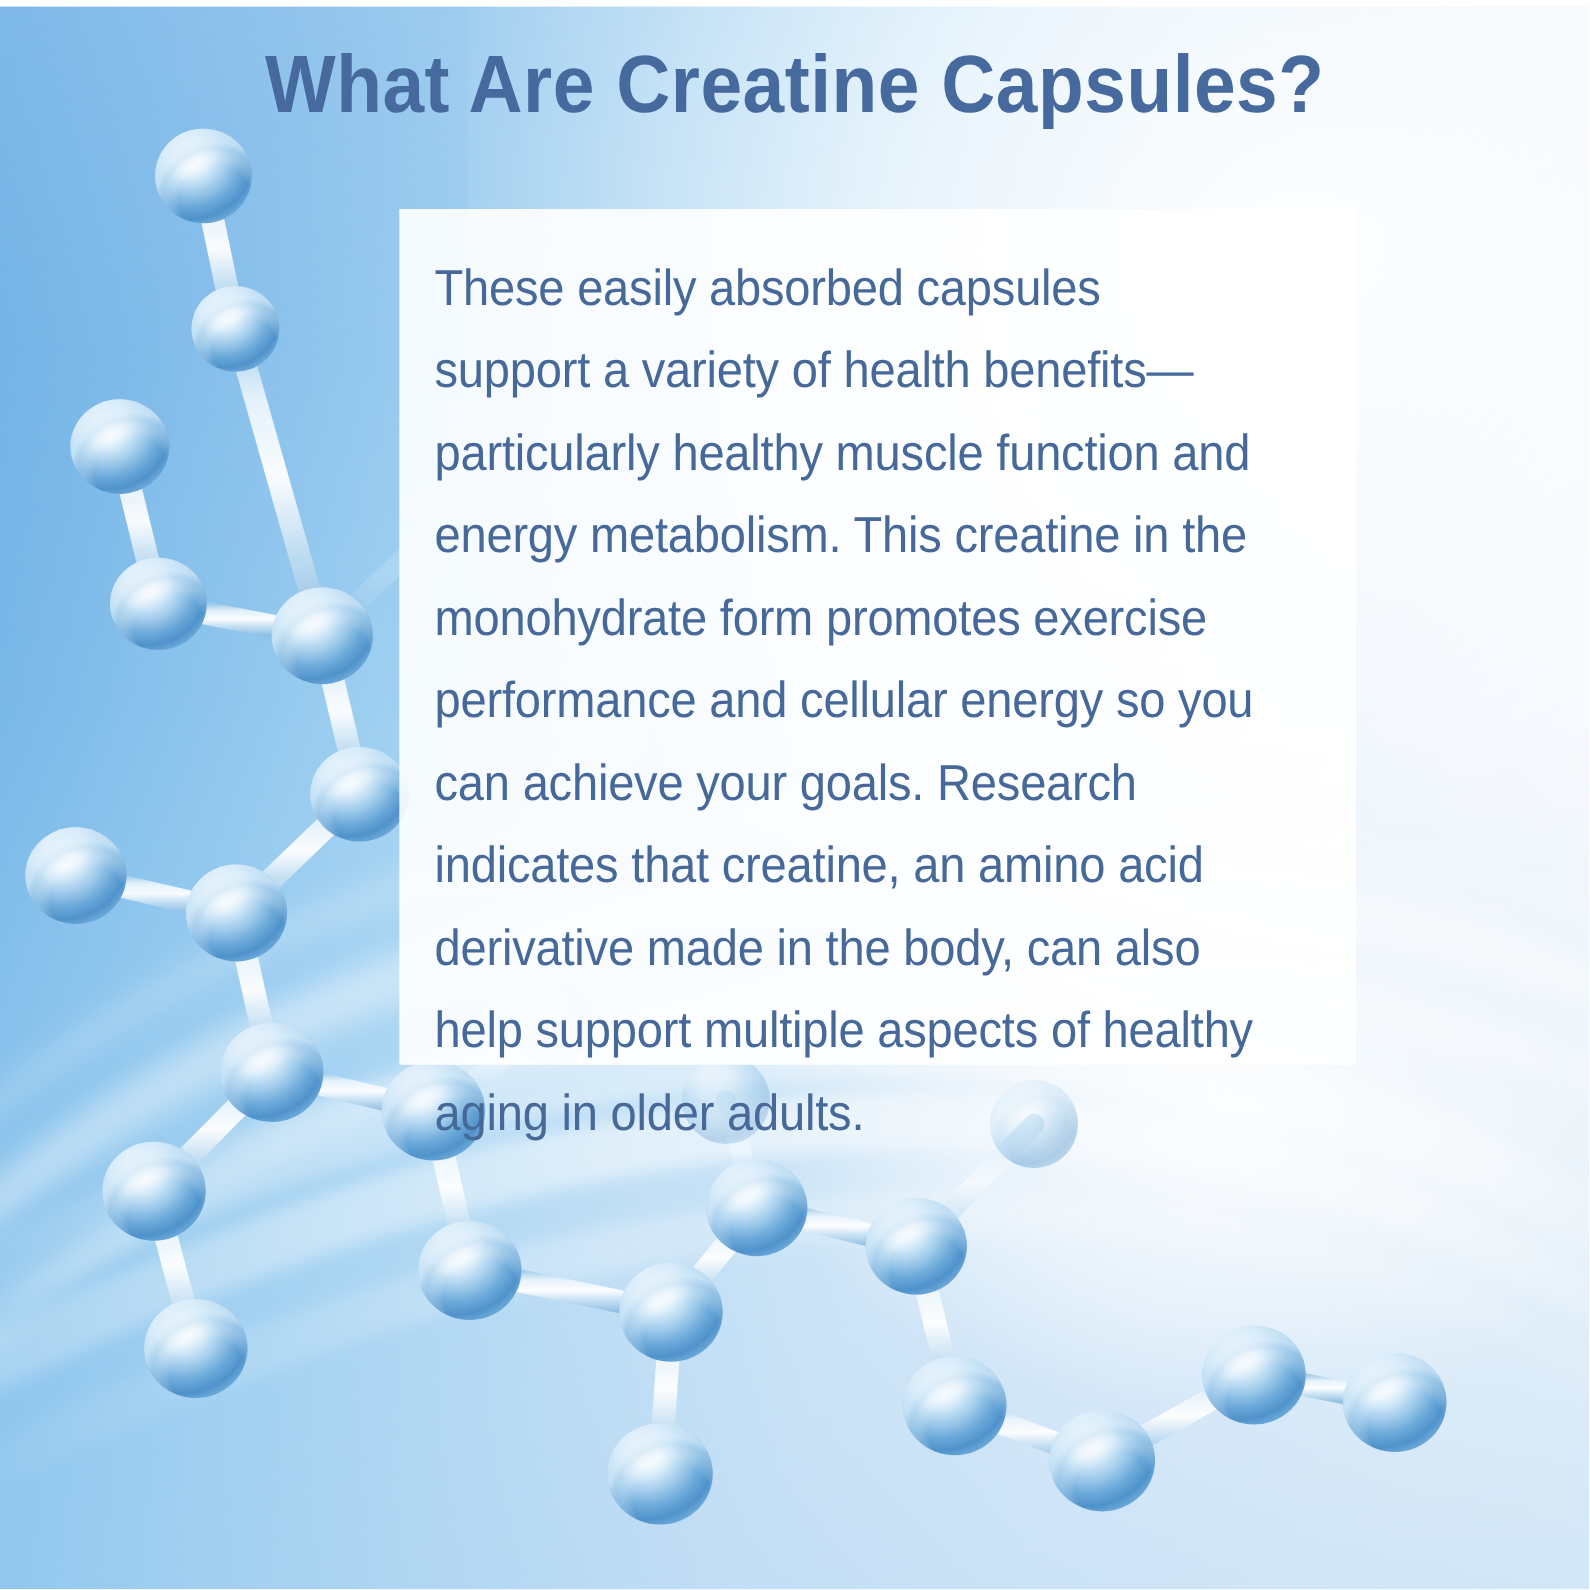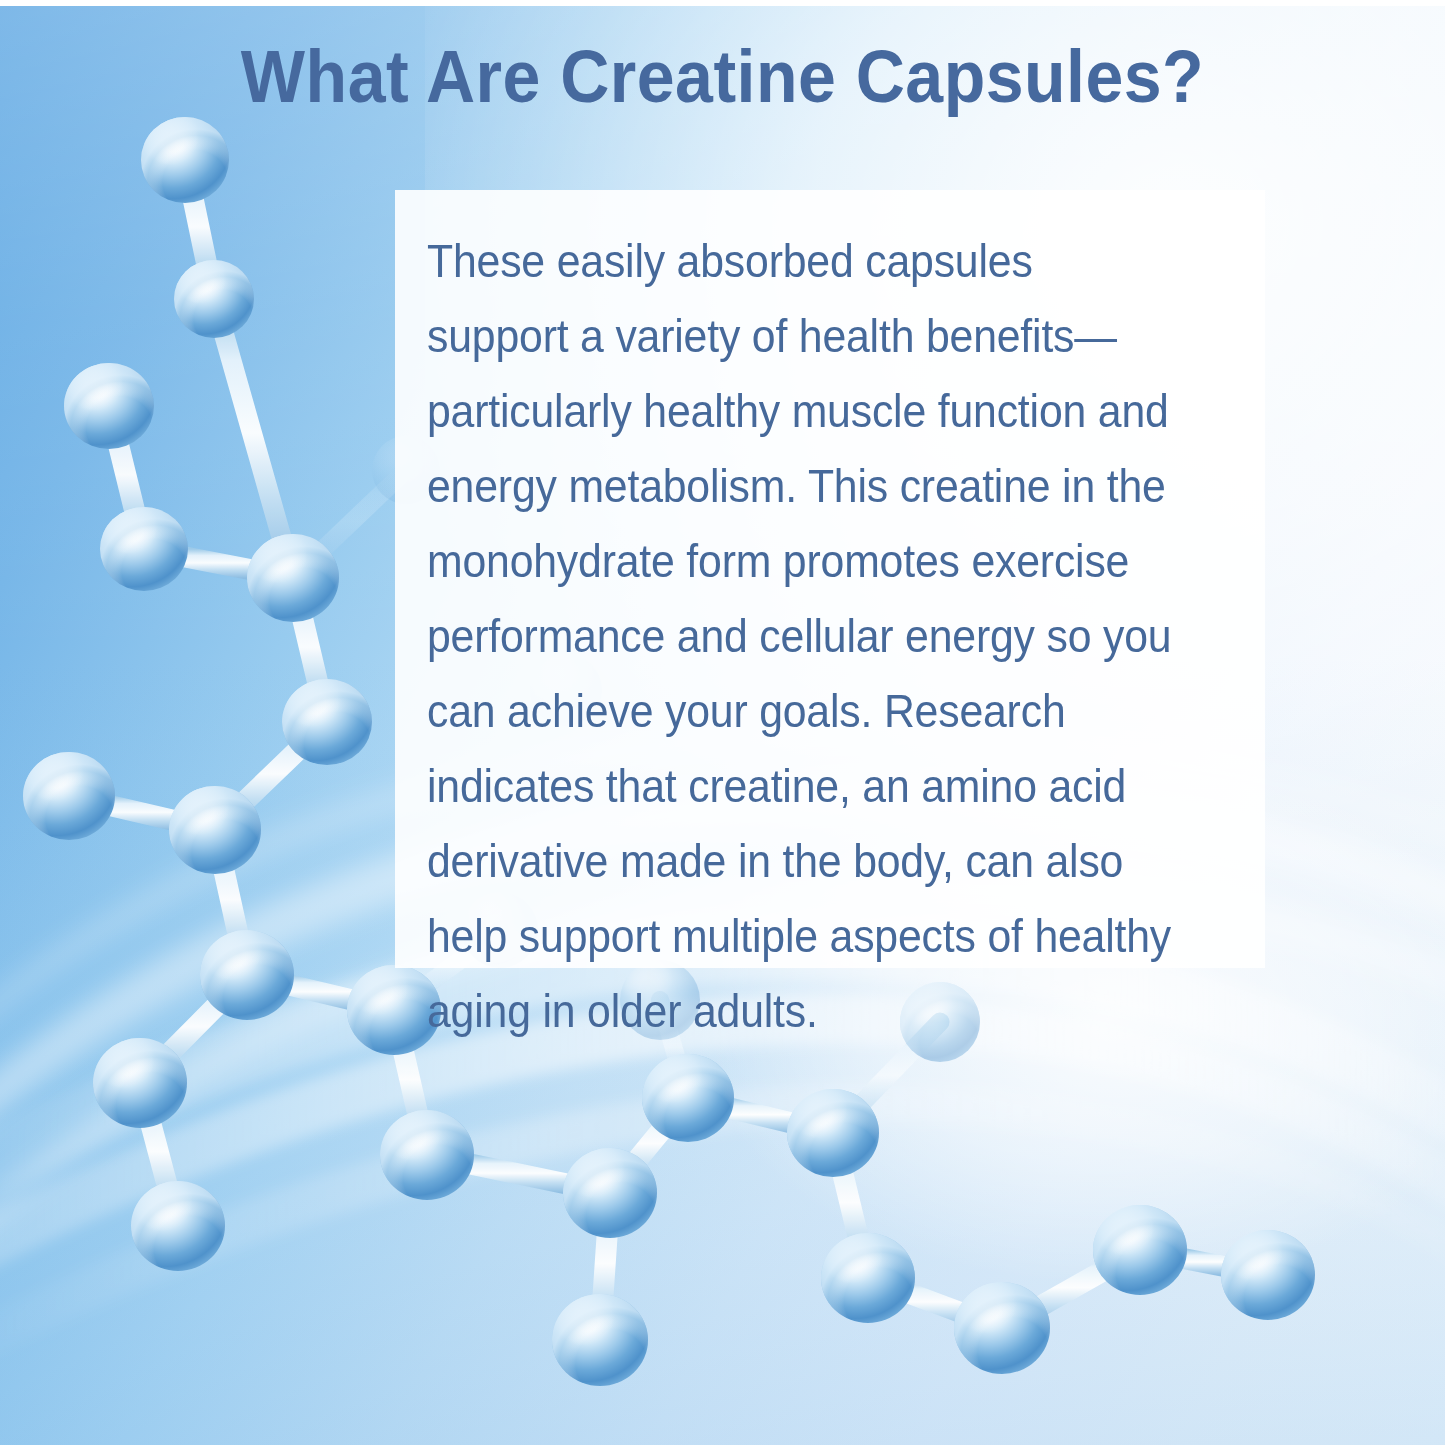--- a/index.html
+++ b/index.html
@@ -85,21 +85,20 @@
     z-index:10; pointer-events:none;
   }
 
   
   .panel{
     position:absolute;
     left:363px; top:190px;
     width:870px; height:778px;
     background:rgba(255,255,255,0.90);
     z-index:20;
-    margin-left:32px;
   }
   .panel-inner{
     position:absolute;
     left:32px; top:34px; right:26px;
   }
   .body-text{
     color:#46699a;
     font-family:"Liberation Sans Narrow","Liberation Sans", sans-serif;
     font-size:46px;
     line-height:75px;

